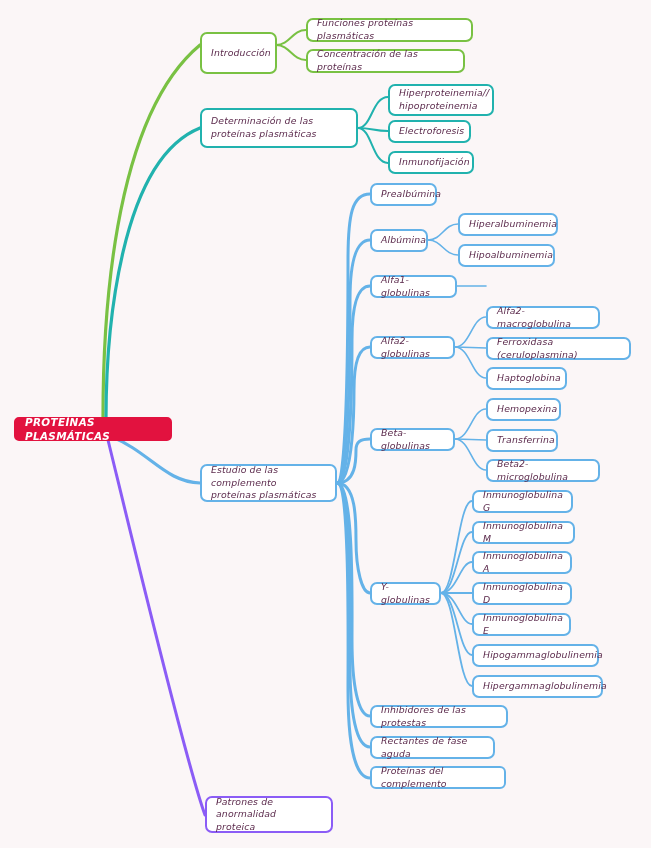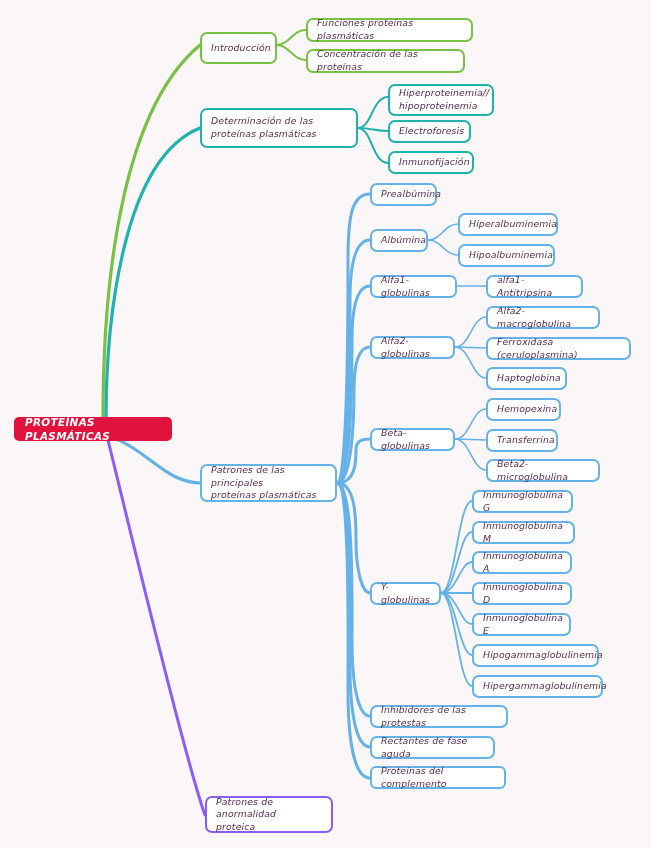--- a/index.html
+++ b/index.html
@@ -105,41 +105,40 @@
     <path d="M441,593 C458,593 462,593 472,593" fill="none" stroke="#64b2e8" stroke-width="1.8" stroke-linecap="round"></path>
     <path d="M441,593 C457,593 460,624 472,624" fill="none" stroke="#64b2e8" stroke-width="1.8" stroke-linecap="round"></path>
     <path d="M441,593 C456,593 459,655 472,655" fill="none" stroke="#64b2e8" stroke-width="1.8" stroke-linecap="round"></path>
     <path d="M441,593 C455,593 458,686 472,686" fill="none" stroke="#64b2e8" stroke-width="1.8" stroke-linecap="round"></path>
 
     <path d="M108,440 C130,530 185,760 205,815" fill="none" stroke="#8b5cf6" stroke-width="3" stroke-linecap="round"></path>
   </svg>
 
   <div class="node root" style="left:14px; top:417px; width:158px; height:24px;">PROTEÍNAS PLASMÁTICAS</div>
 
-  <div class="node green" style="left:200px; top:32px; width:77px; height:32px;">Introducción</div>
+  <div class="node green" style="left:200px; top:32px; width:77px; height:42px;">Introducción</div>
   <div class="node green" style="left:306px; top:18px; width:167px; height:24px;">Funciones proteínas plasmáticas</div>
   <div class="node green" style="left:306px; top:49px; width:159px; height:24px;">Concentración de las proteínas</div>
 
   <div class="node teal" style="left:200px; top:108px; width:158px; height:40px;">Determinación de las proteínas plasmáticas</div>
   <div class="node teal" style="left:388px; top:84px; width:106px; height:32px;">Hiperproteinemia//
 hipoproteinemia</div>
   <div class="node teal" style="left:388px; top:120px; width:83px; height:23px;">Electroforesis</div>
   <div class="node teal" style="left:388px; top:151px; width:86px; height:23px;">Inmunofijación</div>
 
-  <div class="node blue" style="left:200px; top:464px; width:137px; height:38px;">Patrones de las principales
+  <div class="node blue" style="left:200px; top:464px; width:137px; height:38px;">Estudio de las complemento
 proteínas plasmáticas</div>
 
   <div class="node blue" style="left:370px; top:183px; width:67px; height:23px;text-align:right;">Prealbúmina</div>
 
   <div class="node blue" style="left:370px; top:229px; width:58px; height:23px;">Albúmina</div>
   <div class="node blue" style="left:458px; top:213px; width:100px; height:23px;">Hiperalbuminemia</div>
   <div class="node blue" style="left:458px; top:244px; width:97px; height:23px;">Hipoalbuminemia</div>
 
   <div class="node blue" style="left:370px; top:275px; width:87px; height:23px;">Alfa1-globulinas</div>
-  <div class="node blue" style="left:486px; top:275px; width:97px; height:23px;">alfa1-Antitripsina</div>
 
   <div class="node blue" style="left:370px; top:336px; width:85px; height:23px;">Alfa2-globulinas</div>
   <div class="node blue" style="left:486px; top:306px; width:114px; height:23px;">Alfa2-macroglobulina</div>
   <div class="node blue" style="left:486px; top:337px; width:145px; height:23px;">Ferroxidasa (ceruloplasmina)</div>
   <div class="node blue" style="left:486px; top:367px; width:81px; height:23px;">Haptoglobina</div>
 
   <div class="node blue" style="left:370px; top:428px; width:85px; height:23px;">Beta-globulinas</div>
   <div class="node blue" style="left:486px; top:398px; width:75px; height:23px;">Hemopexina</div>
   <div class="node blue" style="left:486px; top:429px; width:72px; height:23px;">Transferrina</div>
   <div class="node blue" style="left:486px; top:459px; width:114px; height:23px;">Beta2-microglobulina</div>

